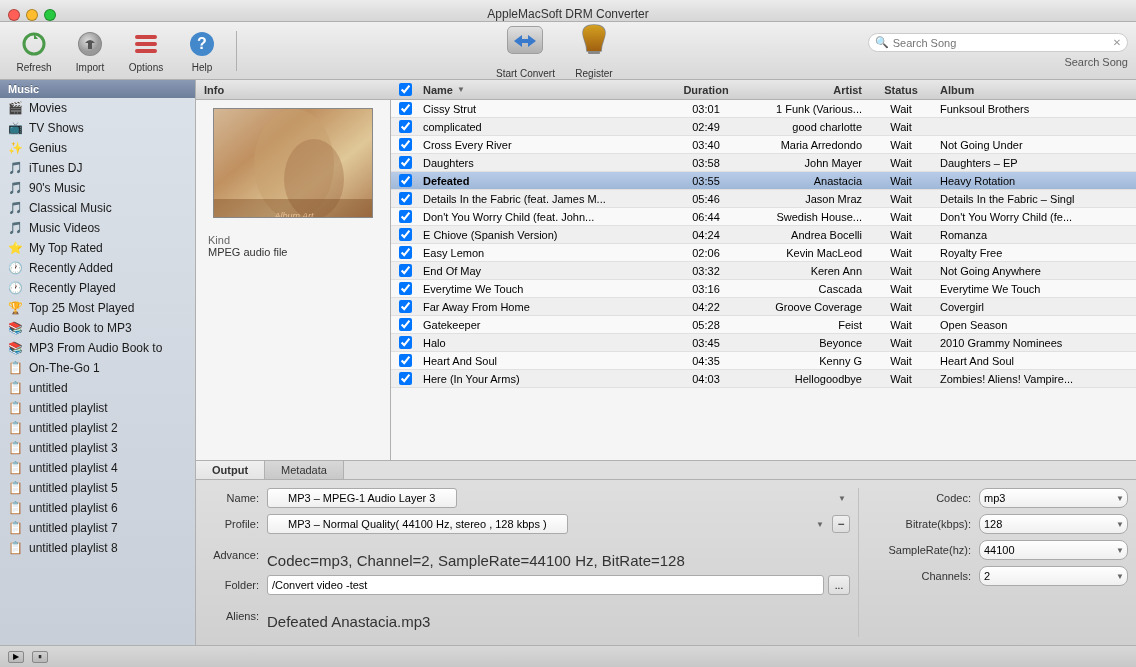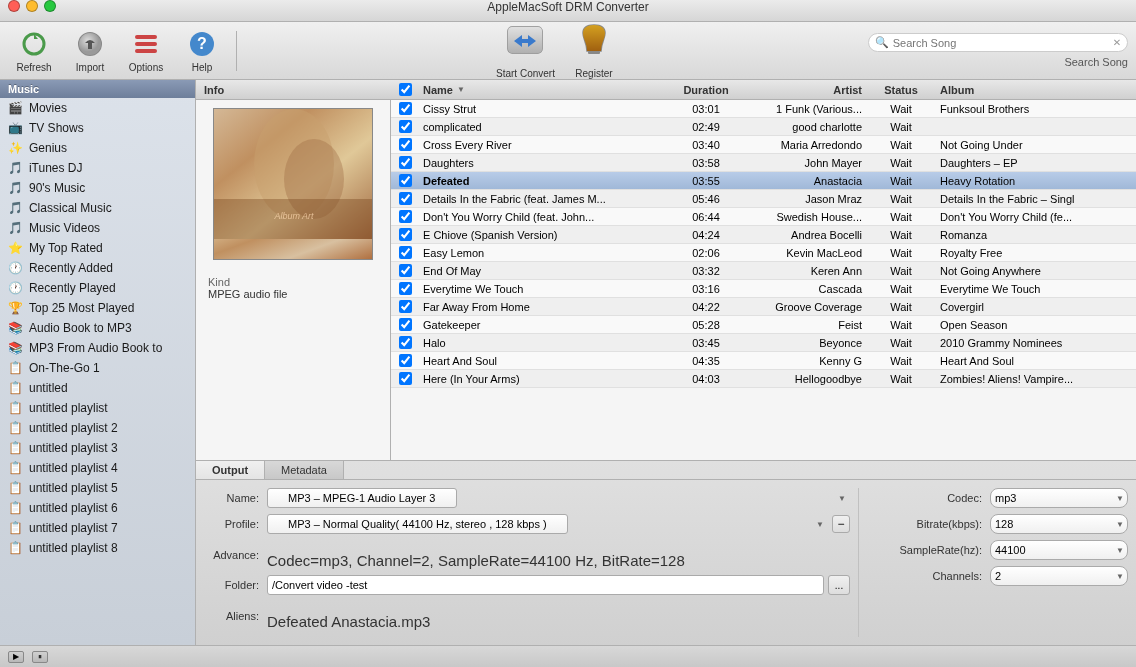--- a/index.html
+++ b/index.html
@@ -10,21 +10,21 @@
       width: 1136px;
       height: 667px;
       overflow: hidden;
     }
 
     
     .title-bar {
       height: 22px;
       background: linear-gradient(to bottom, #ebebeb, #d6d6d6);
       display: flex;
-      align-items: flex-start;
+      align-items: flex-end;
       justify-content: center;
       border-bottom: 1px solid #b0b0b0;
       position: relative;
     }
     .title-bar-buttons {
       position: absolute;
       left: 8px;
       display: flex;
       gap: 6px;
       align-items: center;
@@ -199,21 +199,21 @@
     
     .track-info-panel {
       width: 195px;
       display: flex;
       flex-direction: column;
       flex-shrink: 0;
       border-right: 1px solid #b0b0b0;
     }
     .album-art {
       width: 160px;
-      height: 152px;
+      height: 110px;
       margin: 8px auto;
       background: linear-gradient(135deg, #d4b896 0%, #c9a87c 30%, #e8d4b0 60%, #b89060 100%);
       border: 1px solid #888;
       position: relative;
       overflow: hidden;
       display: flex;
       align-items: center;
       justify-content: flex-end;
     }
     .album-art-inner {
@@ -366,21 +366,21 @@
       cursor: pointer;
       display: flex;
       align-items: center;
       justify-content: center;
     }
     .bottom-right {
       width: 270px;
       display: flex;
       flex-direction: column;
       gap: 6px;
-      padding-left: 23px;
+      padding-left: 12px;
       border-left: 1px solid #c0c0c0;
     }
     .codec-row {
       display: flex;
       align-items: center;
       gap: 8px;
     }
     .codec-label {
       width: 100px;
       text-align: right;

